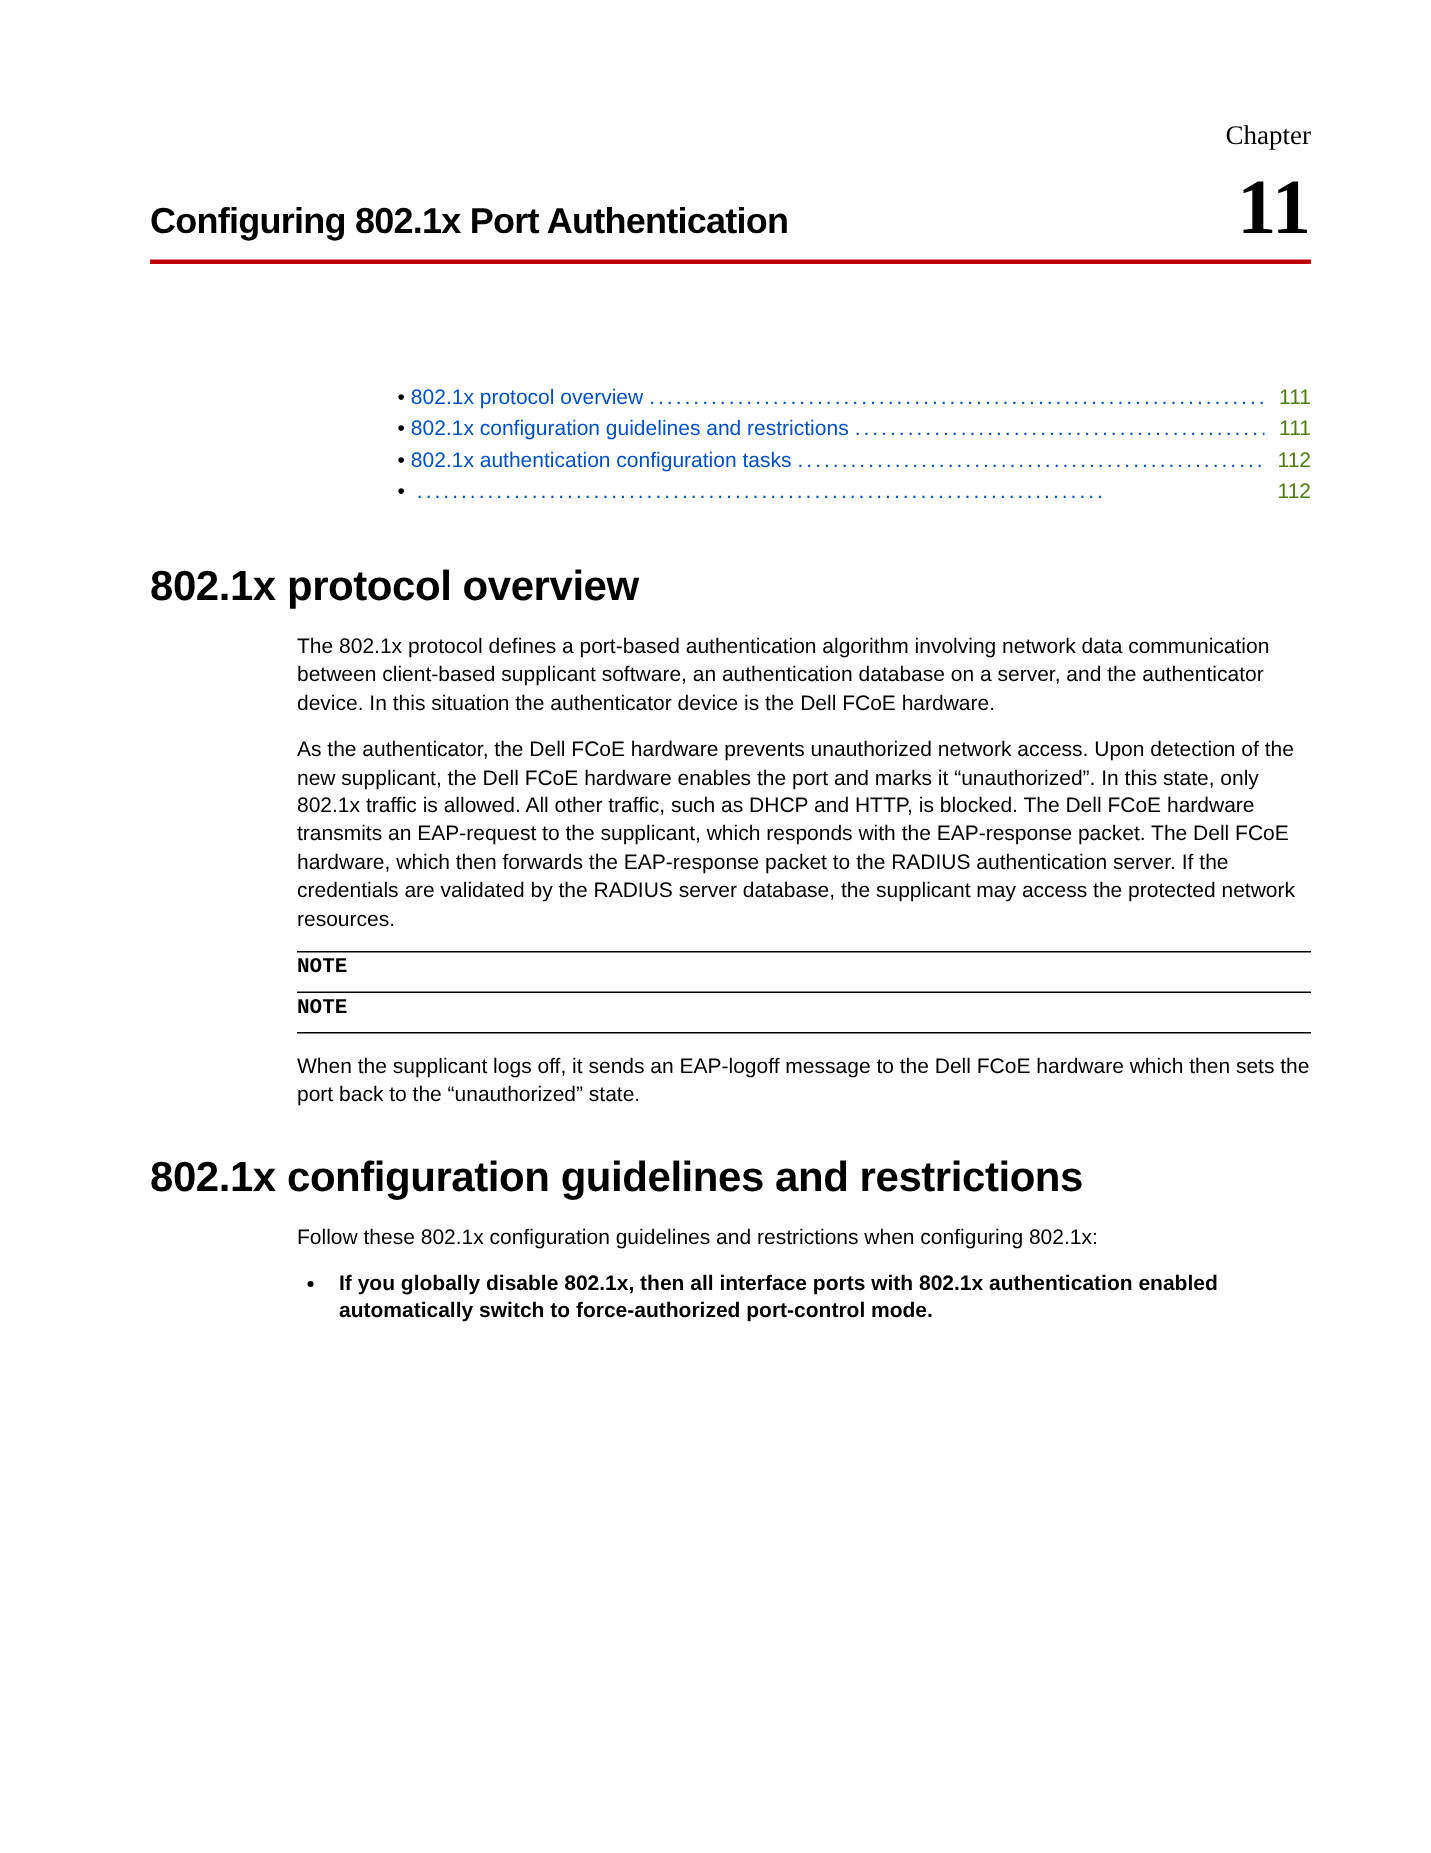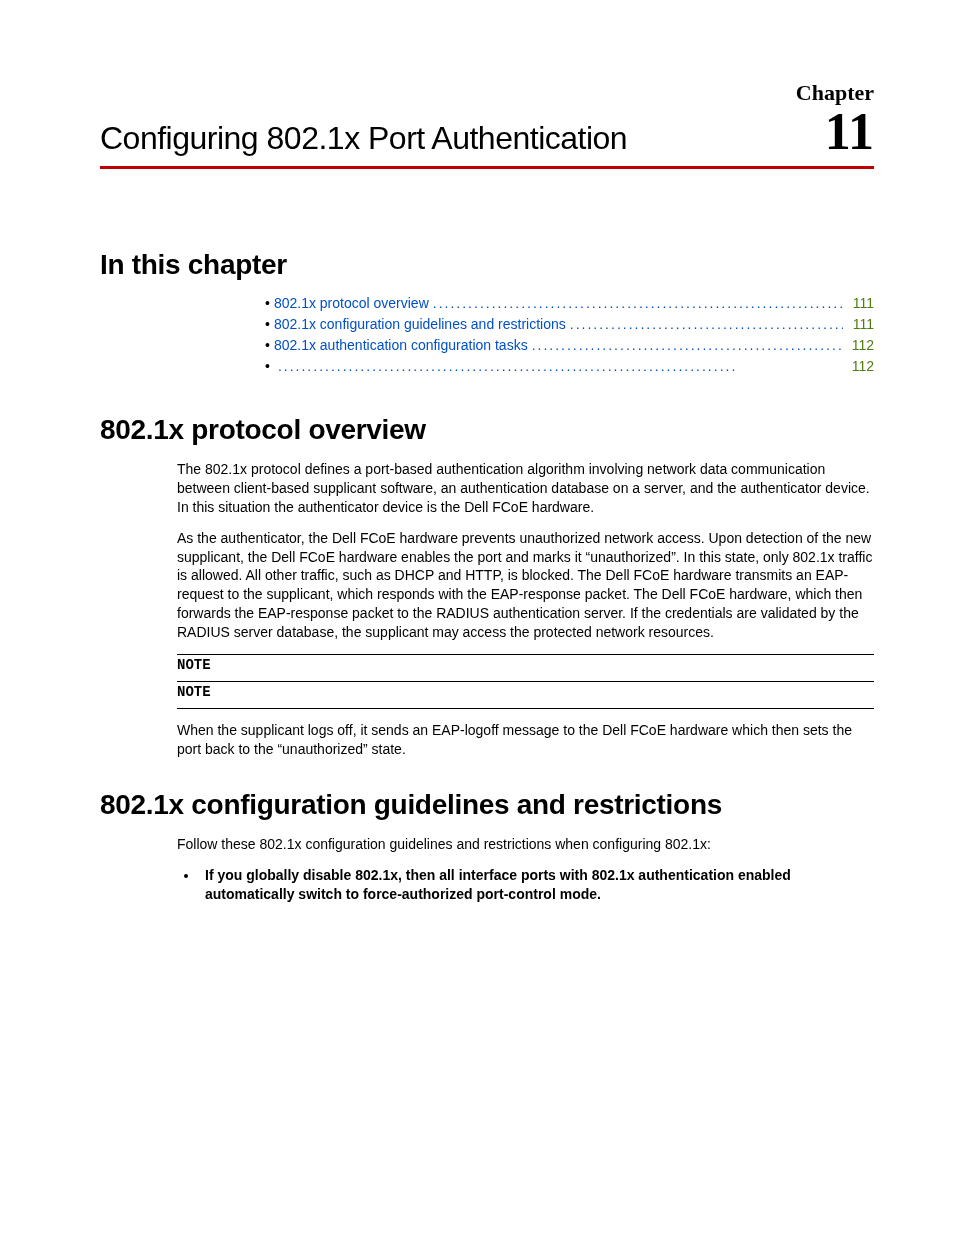--- a/index.html
+++ b/index.html
@@ -11,38 +11,38 @@
     background: #ffffff;
     font-family: Arial, Helvetica, sans-serif;
     color: #000000;
   }
   .page {
     box-sizing: border-box;
     padding: 80px 80px 60px 100px;
   }
   .chapter-label {
     text-align: right;
-    font-size: 22px;
-    font-weight: bold;
+    font-size: 18px;
+    font-weight: normal;
     font-family: "Times New Roman", Times, serif;
-    margin-bottom: 0;
+    margin-bottom: 12px;
   }
   .title-row {
     display: flex;
     align-items: baseline;
     justify-content: space-between;
     border-bottom: 3px solid #c00000;
     padding-bottom: 8px;
     margin-bottom: 80px;
   }
   .title-row h1 {
     font-family: "Arial Narrow", Arial, sans-serif;
     font-stretch: condensed;
-    font-size: 32px;
-    font-weight: 400;
+    font-size: 24px;
+    font-weight: 700;
     margin: 0;
     letter-spacing: -0.5px;
   }
   .chapter-num {
     font-family: "Times New Roman", Times, serif;
     font-size: 52px;
     font-weight: bold;
     line-height: 1;
   }
   h2 {
@@ -79,21 +79,21 @@
     margin: 0 4px;
   }
   .toc-dots::after {
     content: "..............................................................................";
   }
   .toc-page {
     color: #4d7c0f;
     padding-left: 6px;
   }
   .body-block {
-    margin-left: 77px;
+    margin-left: 98px;
     margin-right: 0;
   }
   .body-block p {
     font-size: 14px;
     line-height: 1.35;
     margin: 0 0 12px 0;
   }
   .note-rule {
     border-top: 1px solid #000;
     margin: 8px 0 2px 0;
@@ -129,21 +129,20 @@
 
 <div class="page">
 
   <div class="chapter-label">Chapter</div>
 
   <div class="title-row">
     <h1>Configuring 802.1x Port Authentication</h1>
     <span class="chapter-num">11</span>
   </div>
 
-  <h2>In this chapter</h2>
 
   <div class="toc">
     <div class="toc-row">
       <span class="bullet">•</span>
       <span class="toc-link">802.1x protocol overview</span>
       <span class="toc-dots"></span>
       <span class="toc-page">111</span>
     </div>
     <div class="toc-row">
       <span class="bullet">•</span>

